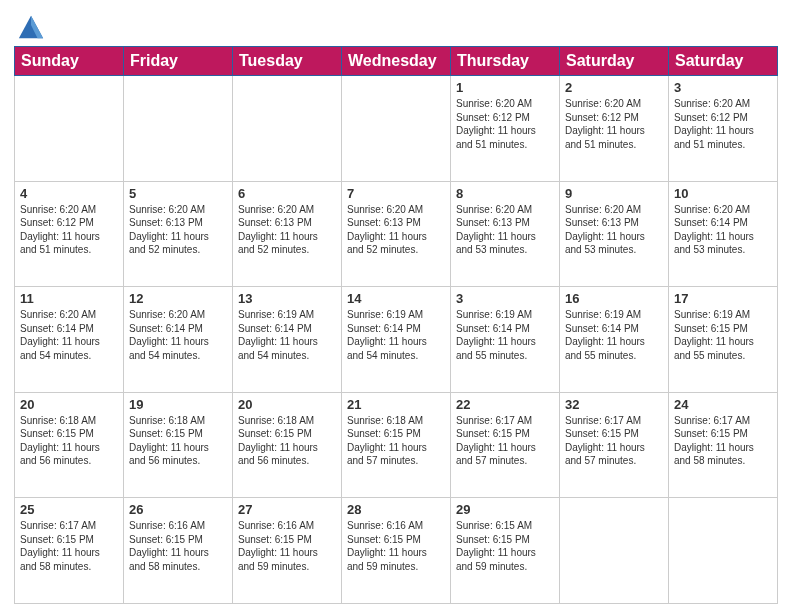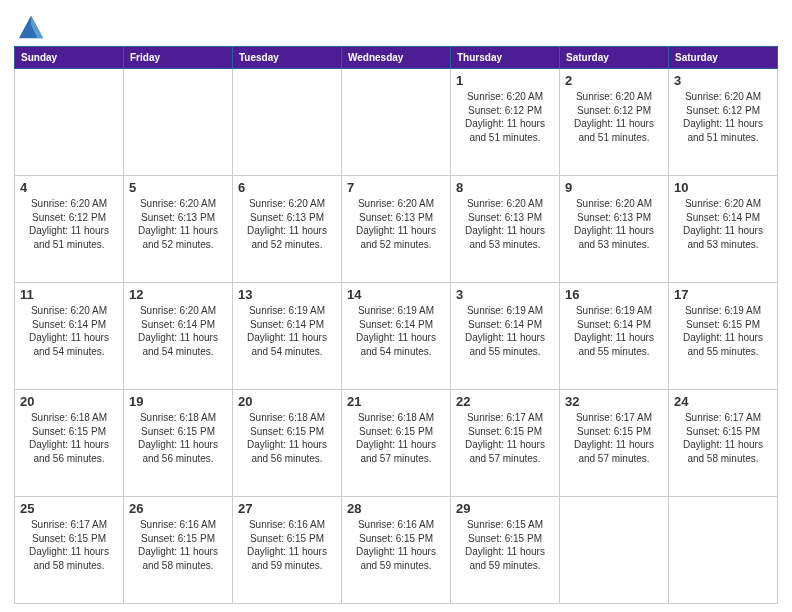--- a/index.html
+++ b/index.html
@@ -58,25 +58,25 @@
       color: #555;
     }
     .calendar {
       flex: 1;
       border: 1px solid #ccc;
       border-collapse: collapse;
       width: 100%;
       table-layout: fixed;
     }
     .calendar th {
-      background: #4c1d95;
+      background: #be185d;
       color: #fff;
       text-align: left;
       padding: 5px 6px;
-      font-size: 10px;
+      font-size: 16px;
       font-weight: bold;
       border: 1px solid #2a5fa0;
     }
     .calendar td {
       border: 1px solid #ccc;
       vertical-align: top;
       padding: 4px 5px;
       font-size: 10.5px;
       color: #333;
       height: 82px;
@@ -84,21 +84,20 @@
     .day-num {
       font-size: 13px;
       font-weight: bold;
       display: block;
       margin-bottom: 2px;
     }
     .day-info {
       font-size: 10px;
       line-height: 1.35;
       color: #333;
-      text-align: center;
     }
     .empty-cell {
       background: #fff;
     }
   </style>
 </head>
 <body>
 
 <div class="page">
   <div class="header">

